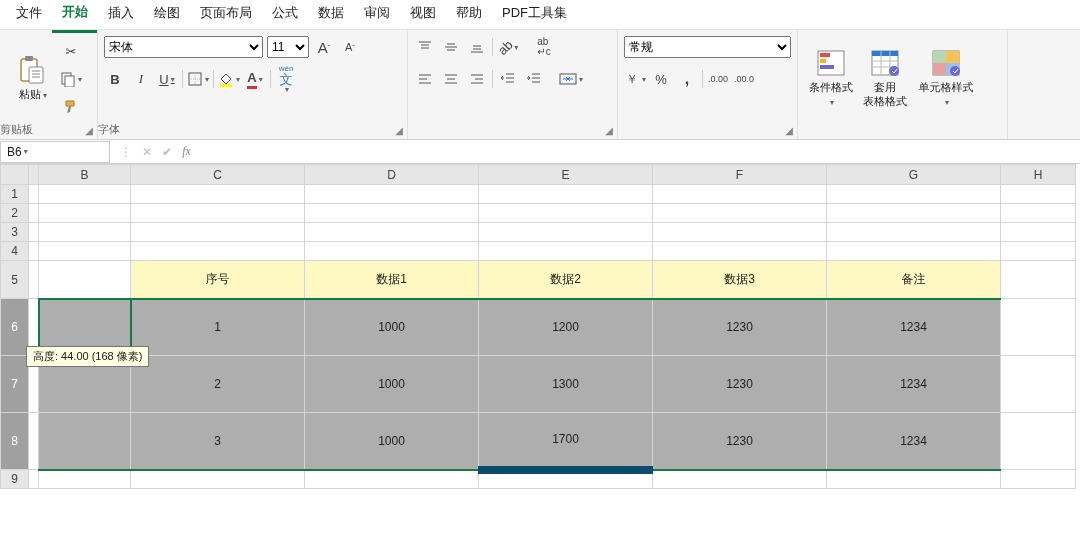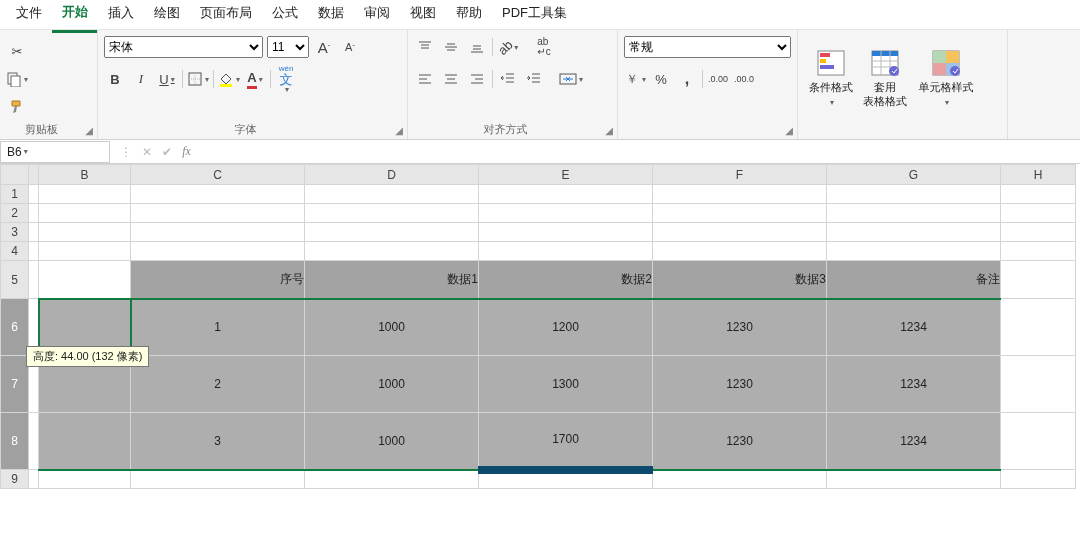--- a/index.html
+++ b/index.html
@@ -6,21 +6,21 @@
   body { font-family: "Microsoft YaHei", "SimSun", sans-serif; font-size: 12px; background: #fff; width: 1080px; height: 559px; overflow: hidden; color: #222; }
 
   
   .menu-tabs { display: flex; align-items: center; height: 30px; padding-left: 6px; background: #fff; border-bottom: 1px solid #e5e5e5; }
   .menu-tabs span { padding: 6px 10px 9px; font-size: 13px; cursor: pointer; }
   .menu-tabs span.active { color: #107c41; border-bottom: 3px solid #107c41; font-weight: 600; }
 
   
   .ribbon { display: flex; height: 110px; background: #f5f5f5; border-bottom: 1px solid #d0d0d0; }
   .group { position: relative; display: flex; flex-direction: column; border-right: 1px solid #e0e0e0; padding: 4px 6px 18px; }
-  .group-label { position: absolute; bottom: 2px; left: 0; right: 14px; text-align: center; font-size: 11px; color: #666; }
+  .group-label { position: absolute; bottom: 2px; left: 0; right: 14px; text-align: left; font-size: 11px; color: #666; }
   .group .launcher { position: absolute; right: 2px; bottom: 2px; width: 12px; height: 12px; color: #888; font-size: 10px; text-align: center; line-height: 12px; cursor: pointer; }
   .rowctrls { display: flex; align-items: center; gap: 4px; height: 26px; }
   .ctrl { display: inline-flex; align-items: center; justify-content: center; min-width: 22px; height: 22px; font-size: 13px; color: #444; cursor: pointer; border-radius: 2px; }
   .dd { font-size: 8px; color: #666; padding-left: 2px; }
   .bigbtn { display: flex; flex-direction: column; align-items: center; justify-content: center; width: 54px; cursor: pointer; padding: 2px; }
   .bigbtn .ico { width: 32px; height: 32px; display: flex; align-items: center; justify-content: center; }
   .bigbtn .lbl { font-size: 11px; text-align: center; margin-top: 2px; line-height: 1.2; }
   .vstack { display: flex; flex-direction: column; justify-content: space-around; }
 
   select.font-name { width: 159px; height: 22px; font-size: 12px; }
@@ -40,21 +40,21 @@
   table.sheet th, table.sheet td { border: 1px solid #d4d4d4; font-size: 12px; }
   th.colhdr { background: #e6e6e6; height: 20px; font-weight: normal; color: #444; text-align: center; }
   th.selectall { background: #e6e6e6; width: 28px; }
   th.rowhdr { background: #e6e6e6; width: 28px; font-weight: normal; color: #444; text-align: center; }
   th.rowhdr.selected { background: #a0a0a0; color: #fff; }
   col.A { width: 10px; }
   col.B { width: 92px; }
   col.CDEFG { width: 174px; }
   col.H { width: 75px; }
   td.cell { background: #fff; height: 19px; padding: 0 4px; }
-  td.header-cell { background: #a3a3a3; text-align: right; font-size: 22px; height: 38px; border-bottom: 2px solid #107c41 !important; }
+  td.header-cell { background: #fef9c3; text-align: center; font-size: 22px; height: 38px; border-bottom: 2px solid #107c41 !important; }
   td.data-cell { background: #aeaeae; text-align: center; font-size: 22px; height: 57px; color: #222; }
   td.data-cell.bcol { background: #aeaeae; }
   td.active-cell { outline: 2px solid #107c41; outline-offset: -1px; }
   tr.tall td.blank-b { background:#fff; }
 
   
   .tooltip { position: absolute; left: 26px; top: 182px; background: #ffffe1; border: 1px solid #767676; padding: 2px 6px; font-size: 11px; white-space: nowrap; z-index: 10; }
 
   svg { display: block; }
 </style>
@@ -72,20 +72,31 @@
   <span>审阅</span>
   <span>视图</span>
   <span>帮助</span>
   <span>PDF工具集</span>
 </div>
 
 <div class="ribbon">
 
   <div class="group" style="width:98px">
     <div style="display:flex; height:100%;">
+      <div class="bigbtn">
+        <span class="ico">
+          <svg width="28" height="30" viewBox="0 0 28 30">
+              <rect x="2" y="4" width="16" height="22" rx="2" fill="#fff" stroke="#b58a3f" stroke-width="1.5"></rect>
+              <rect x="6" y="1" width="8" height="5" rx="1" fill="#888"></rect>
+              <rect x="10" y="12" width="14" height="16" rx="1" fill="#fff" stroke="#888"></rect>
+              <path d="M13 16h8M13 19h8M13 22h8" stroke="#888"></path>
+            </svg>
+        </span>
+        <span class="lbl"><span>粘贴</span><span class="dd">▾</span></span>
+      </div>
       <div class="vstack" style="padding-top:4px">
         <span class="ctrl">
             <span>✂</span>
           </span>
         <span class="ctrl">
             <span>
               <svg width="16" height="16" viewBox="0 0 16 16">
                 <rect x="2" y="2" width="9" height="11" fill="none" stroke="#666"></rect>
                 <rect x="5" y="5" width="9" height="11" fill="#fff" stroke="#666"></rect>
               </svg>
@@ -213,21 +224,20 @@
       <span class="ctrl">
           <span>
             <svg width="18" height="16">
               <rect x="1" y="3" width="16" height="10" fill="none" stroke="#555"></rect>
               <path d="M4 8h4m2 0h4M7 6l2 2-2 2m4-4-2 2 2 2" stroke="#2b7cd3" fill="none"></path>
             </svg>
           </span>
           <span class="dd">▾</span>
         </span>
     </div>
-    <div class="group-label">对齐方式</div>
     <div class="launcher">◢</div>
   </div>
 
   <div class="group" style="width:180px">
     <div class="rowctrls">
       <select class="num-format"><option>常规</option></select>
     </div>
     <div class="rowctrls" style="margin-top:6px">
       <span class="ctrl">
           <span>
@@ -308,21 +318,21 @@
   <div class="fx-icons">
     <span style="color:#bbb">⋮</span>
     <span style="color:#bbb">✕</span>
     <span style="color:#bbb">✔</span>
     <span class="fx-label">fx</span>
   </div>
   <input class="formula-input" value="" style="">
 </div>
 
 <div class="grid-wrap">
-  <div class="tooltip">高度: 44.00 (132 像素)</div>
+  <div class="tooltip">高度: 44.00 (168 像素)</div>
   <table class="sheet">
     <colgroup>
       <col style="width:28px">
         <col class="A">
         <col class="B">
       <col class="CDEFG">
         <col class="CDEFG">
         <col class="CDEFG">
         <col class="CDEFG">
         <col class="CDEFG">

